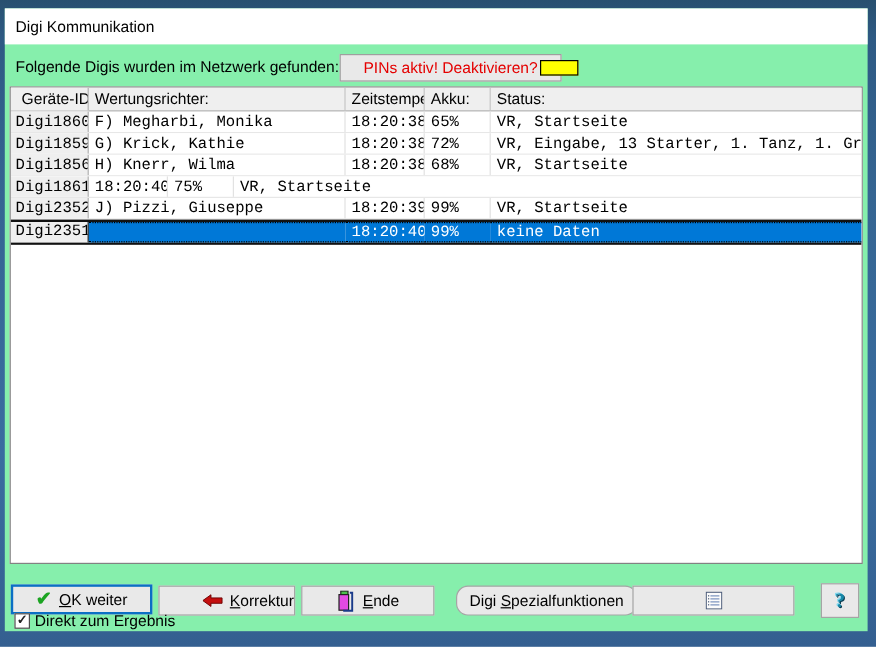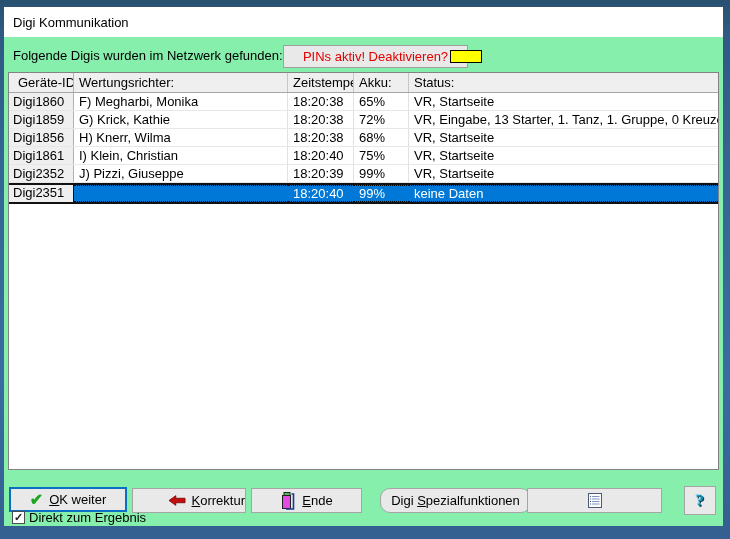--- a/index.html
+++ b/index.html
@@ -30,21 +30,21 @@
     background:#ffff00; border:1px solid #000;
   }
   
   .grid {
     position:absolute; left:4px; top:65px; width:711px; height:398px;
     background:#fff; border:1px solid #828282; overflow:hidden;
   }
   .hrow, .row { display:flex; white-space:nowrap; }
   .hrow { height:20px; background:#efefef; border-bottom:1px solid #a6a6a6; }
   .hrow > div { line-height:19px; overflow:hidden; }
-  .row { height:18px; background:#fff; border-bottom:1px solid #e7e7e7; }
+  .row { height:18px; background:#fff; border-bottom:1px solid #e7e7e7;font-family:Liberation Mono, monospace; }
   .row > div { line-height:17px; overflow:hidden; }
   .c1 { width:65px; padding-left:4px; background:#efefef; border-right:1px solid #b2b2b2; }
   .hrow .c1 { padding-left:9px; }
   .c2 { width:214px; padding-left:5px; border-right:1px solid #e2e2e2; }
   .c3 { width:66px; padding-left:5px; border-right:1px solid #e2e2e2; }
   .c4 { width:55px; padding-left:5px; border-right:1px solid #e2e2e2; }
   .c5 { flex:1; padding-left:5px; }
   .hrow .c2, .hrow .c3, .hrow .c4 { border-right:1px solid #c6c6c6; }
   .row.sel-row {
     height:21px; border-top:2px solid #111; border-bottom:2px solid #111;
@@ -124,21 +124,20 @@
     </div>
     <div class="row">
       <div class="c1">Digi1856</div>
       <div class="c2">H) Knerr, Wilma</div>
       <div class="c3">18:20:38</div>
       <div class="c4">68%</div>
       <div class="c5">VR, Startseite</div>
     </div>
     <div class="row">
       <div class="c1">Digi1861</div>
-      <div class="c2">I) Klein, Christian</div>
       <div class="c3">18:20:40</div>
       <div class="c4">75%</div>
       <div class="c5">VR, Startseite</div>
     </div>
     <div class="row">
       <div class="c1">Digi2352</div>
       <div class="c2">J) Pizzi, Giuseppe</div>
       <div class="c3">18:20:39</div>
       <div class="c4">99%</div>
       <div class="c5">VR, Startseite</div>

